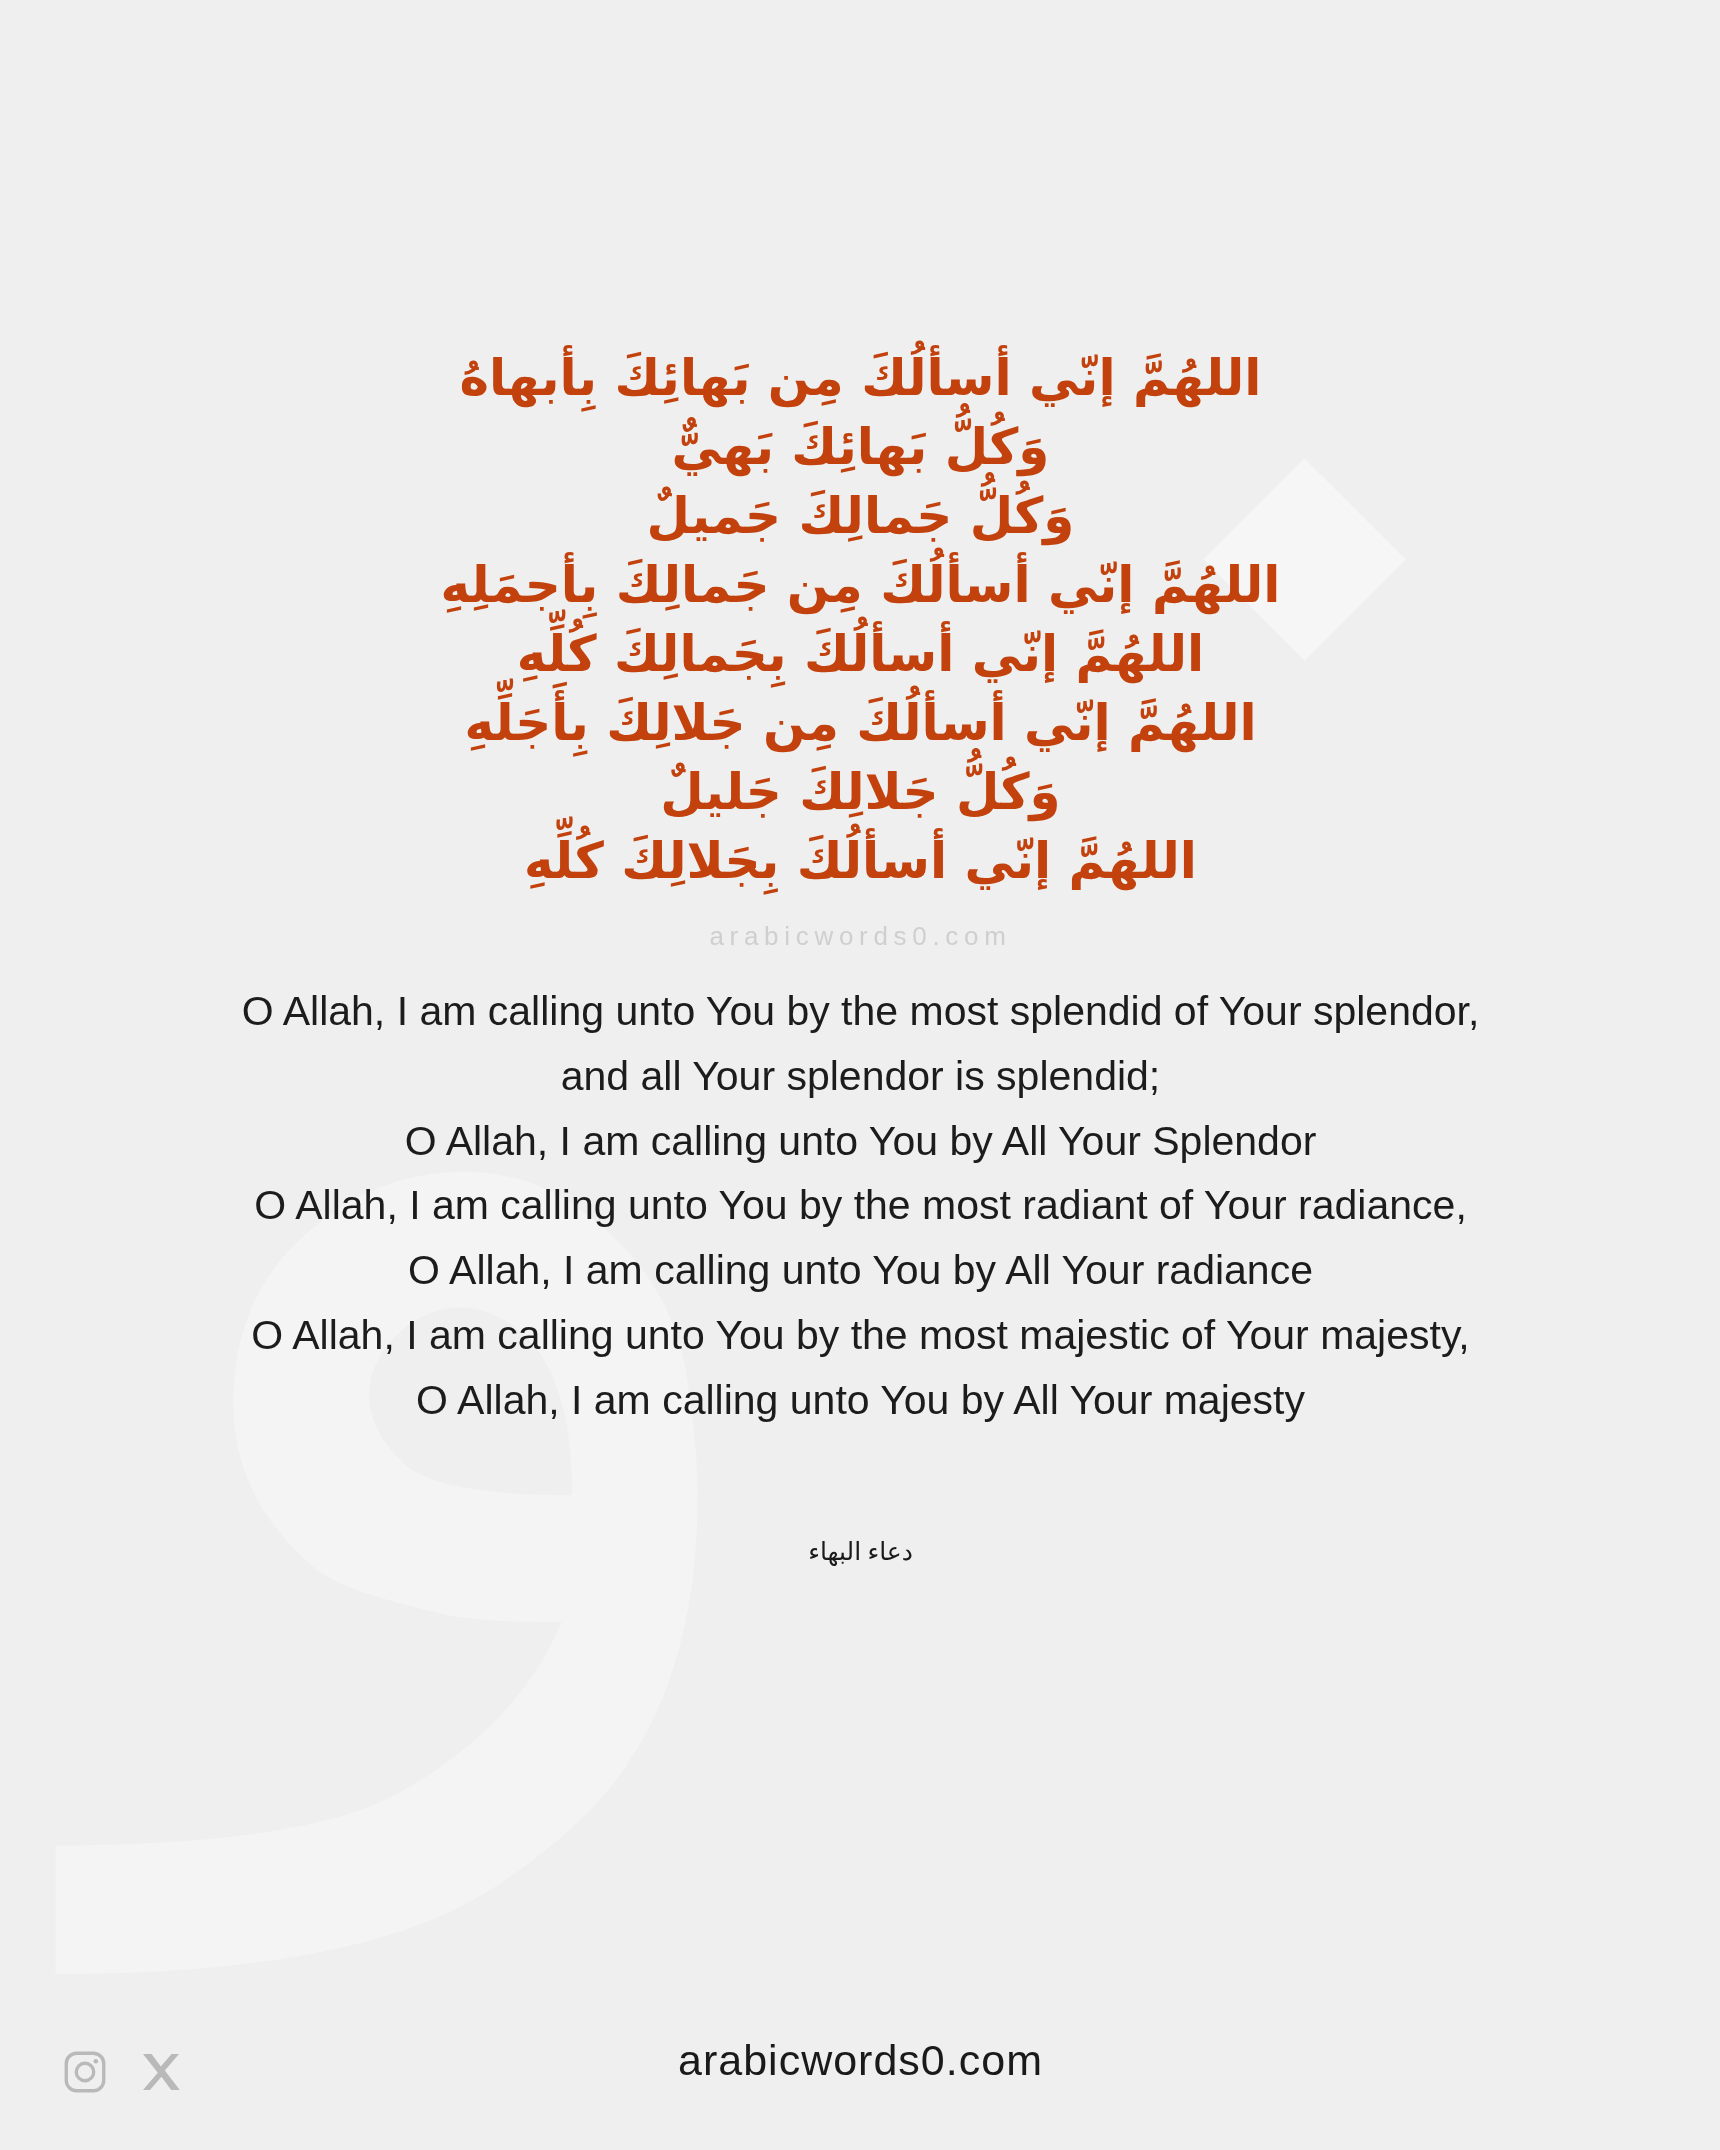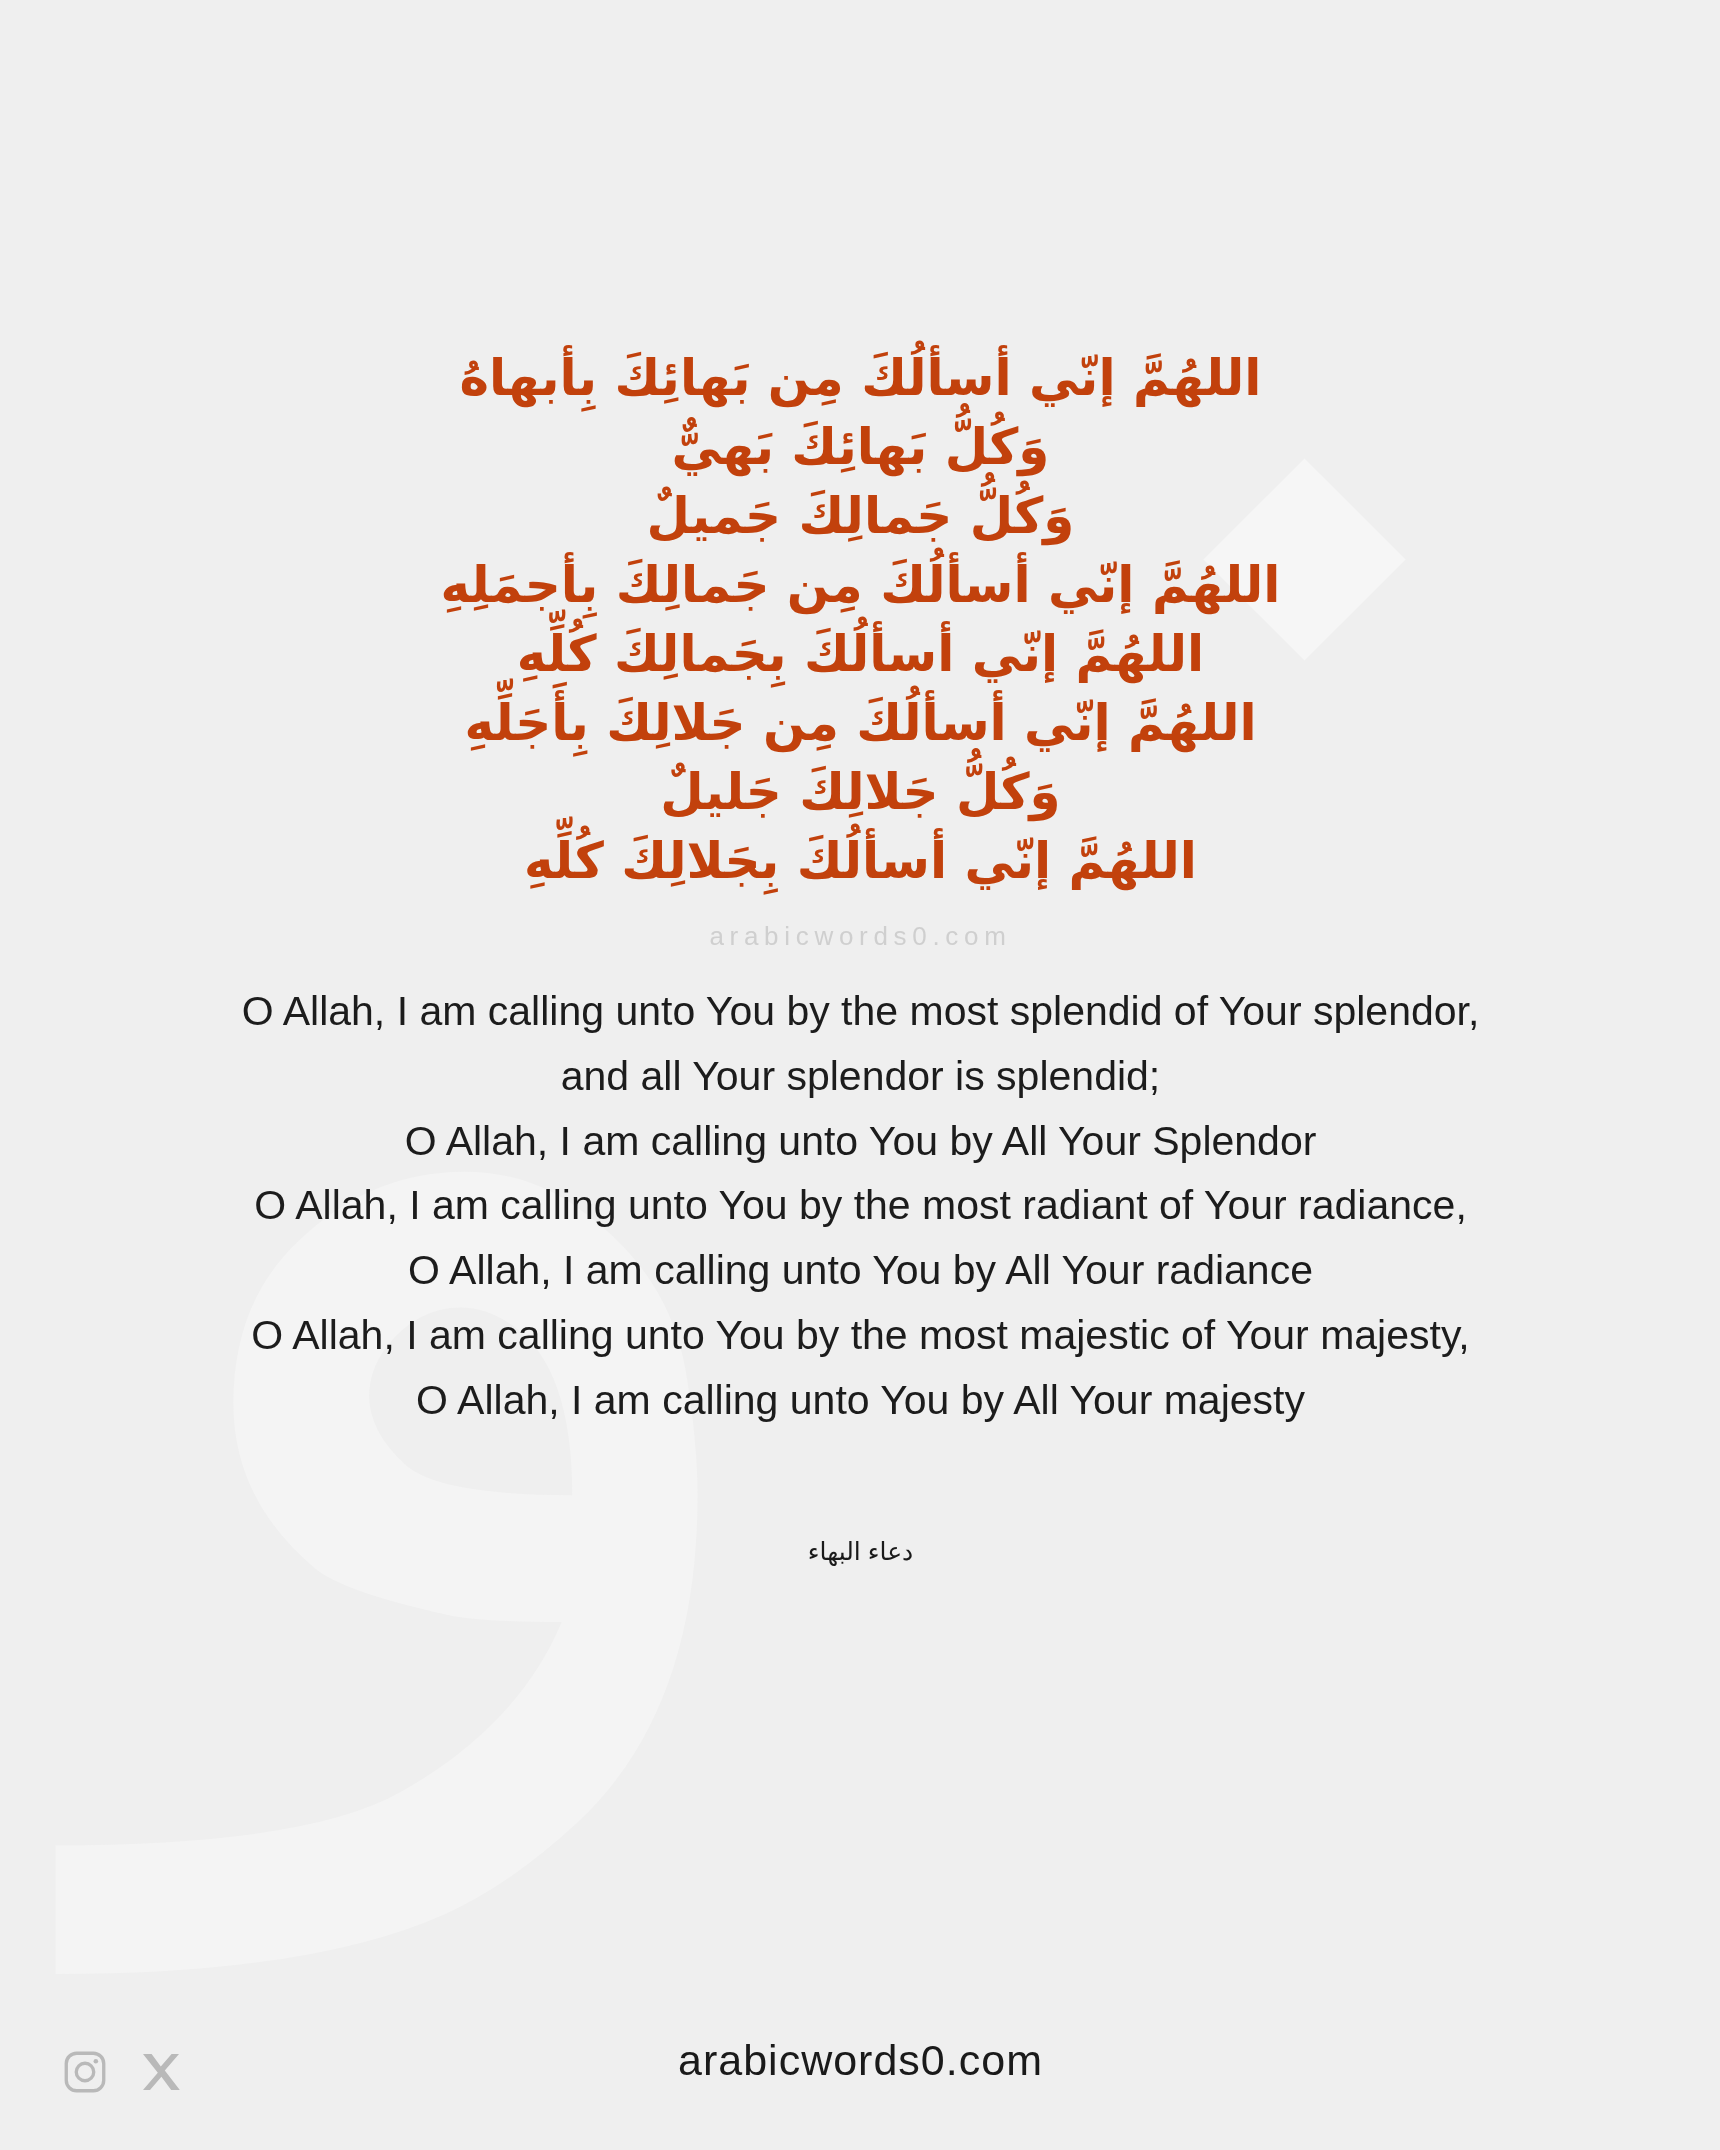--- a/index.html
+++ b/index.html
@@ -93,21 +93,21 @@
     line-height: 1.58;
     font-family: "Liberation Sans", sans-serif;
   }
   .translation-line { white-space: nowrap; }
 
   .source-note {
     margin-top: 105px;
     direction: rtl;
     font-size: 25px;
     color: #1a1a1a;
-    font-family: Liberation Sans, sans-serif;
+    font-family: Liberation Serif, serif;
     text-align: center;
     width: 100%;
   }
 
   
   .footer {
     position: absolute;
     left: 0;
     bottom: 0;
     width: 1721px;

